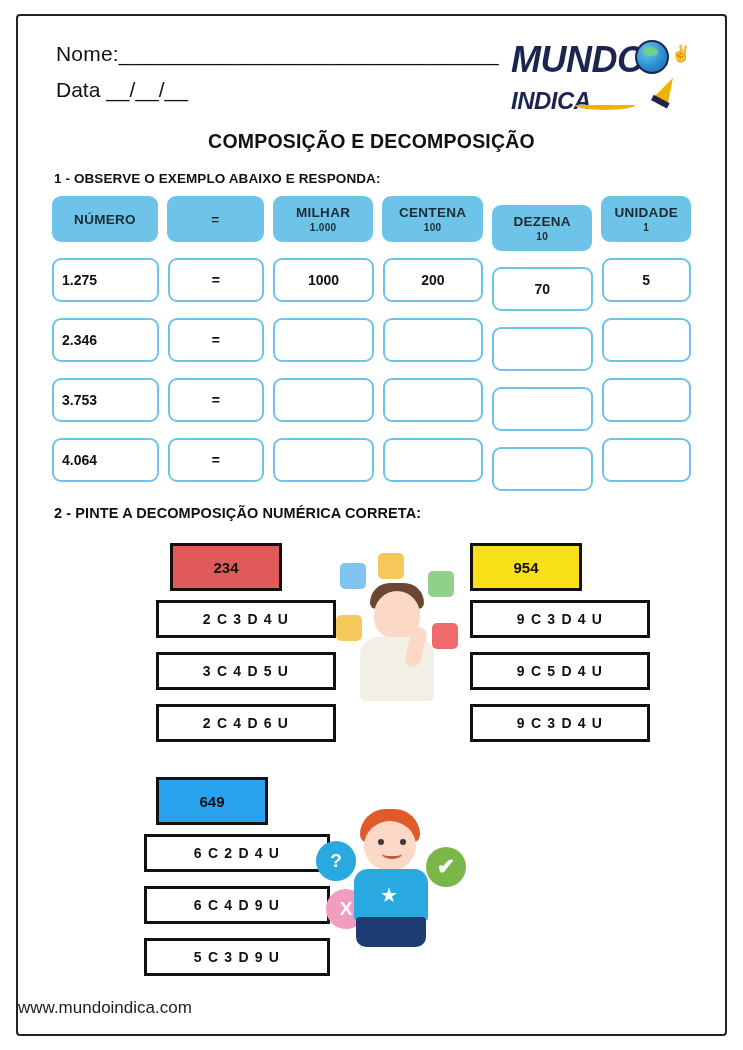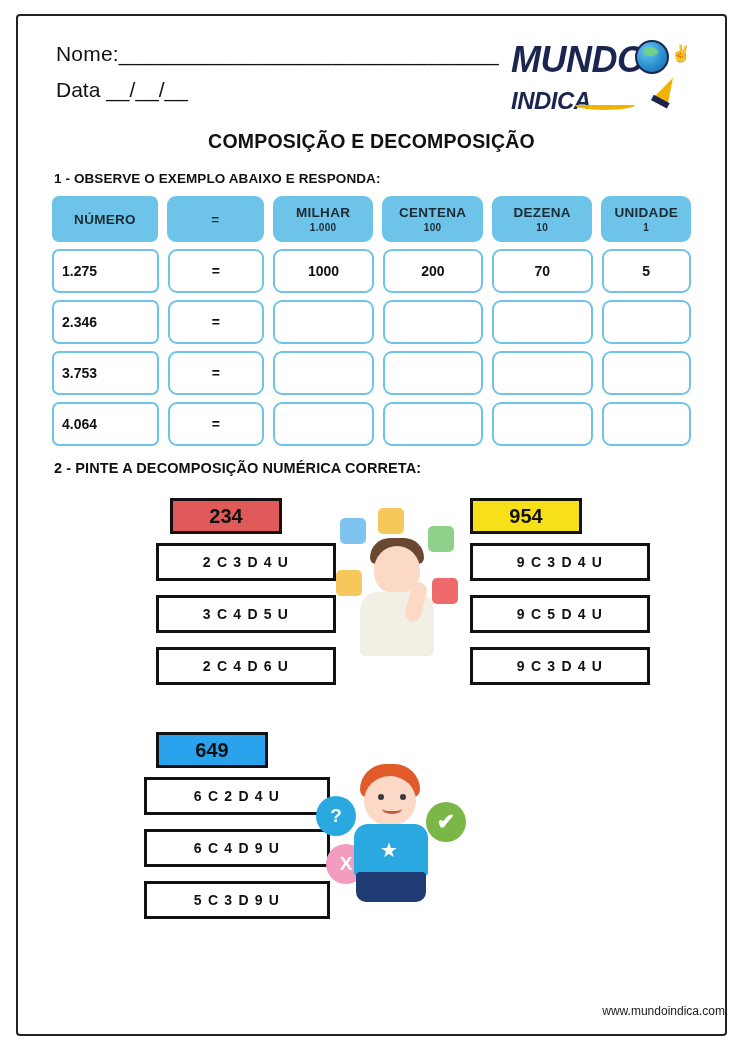--- a/index.html
+++ b/index.html
@@ -161,46 +161,46 @@
     color: #1b2a33;
     font-size: 13.5px;
     letter-spacing: 0.3px;
     height: 46px;
   }
   .head .sub {
     font-size: 10px;
     font-weight: bold;
     margin-top: 2px;
   }
-  .c-num  { width: 116px; border-radius: 7px; }
+  .c-num  { width: 116px; }
   .c-eq   { width: 106px; }
   .c-mil  { width: 110px; }
   .c-cen  { width: 110px; }
-  .c-dez  { width: 110px; }
+  .c-dez  { width: 110px; margin-top: 9px; }
   .c-uni  { width: 98px; }
   .row-body .cell { color: #111; }
   .row-body .c-num { justify-content: flex-start; padding-left: 8px; align-items: flex-start; }
   .row-body .c-num span { margin-top: 12px; }
 
   
   .ex2 {
     position: relative;
     margin: 0 4px;
   }
   .grp {
     position: absolute;
     width: 180px;
   }
   .grp .badge {
     border: 3px solid #111;
-    height: 36px;
+    height: 48px;
     display: flex;
     align-items: center;
     justify-content: center;
-    font-size: 20px;
+    font-size: 15px;
     font-weight: bold;
     margin-bottom: 9px;
   }
   .grp .opt {
     border: 3px solid #111;
     height: 38px;
     display: flex;
     align-items: center;
     justify-content: center;
     font-size: 14px;
@@ -281,24 +281,23 @@
   }
   .art2 .b-q { left: 0px;  top: 46px; background: #2aa9e0; }
   .art2 .b-x { left: 10px; top: 94px; background: #f29dc0; }
   .art2 .b-c { left: 110px; top: 52px; background: #7ab648; font-size: 22px; }
 
   
   .footer {
     position: absolute;
     left: 0; right: 0;
     bottom: 16px;
-    text-align: right;
-    font-size: 12px;
+    text-align: left;
+    font-size: 17px;
     color: #222;
-    padding-left: 22px;
   }
 </style>
 </head>
 <body>
 
 <div class="page">
 
   <div class="header">
     <div class="name-line">Nome:________________________________</div>
     <div class="date-line">Data __/__/__</div>

